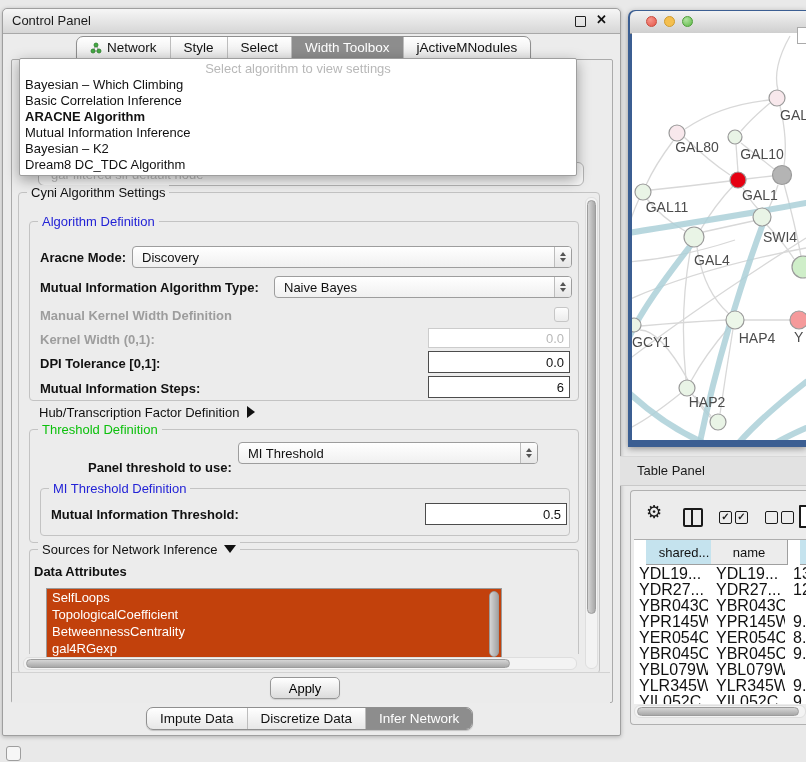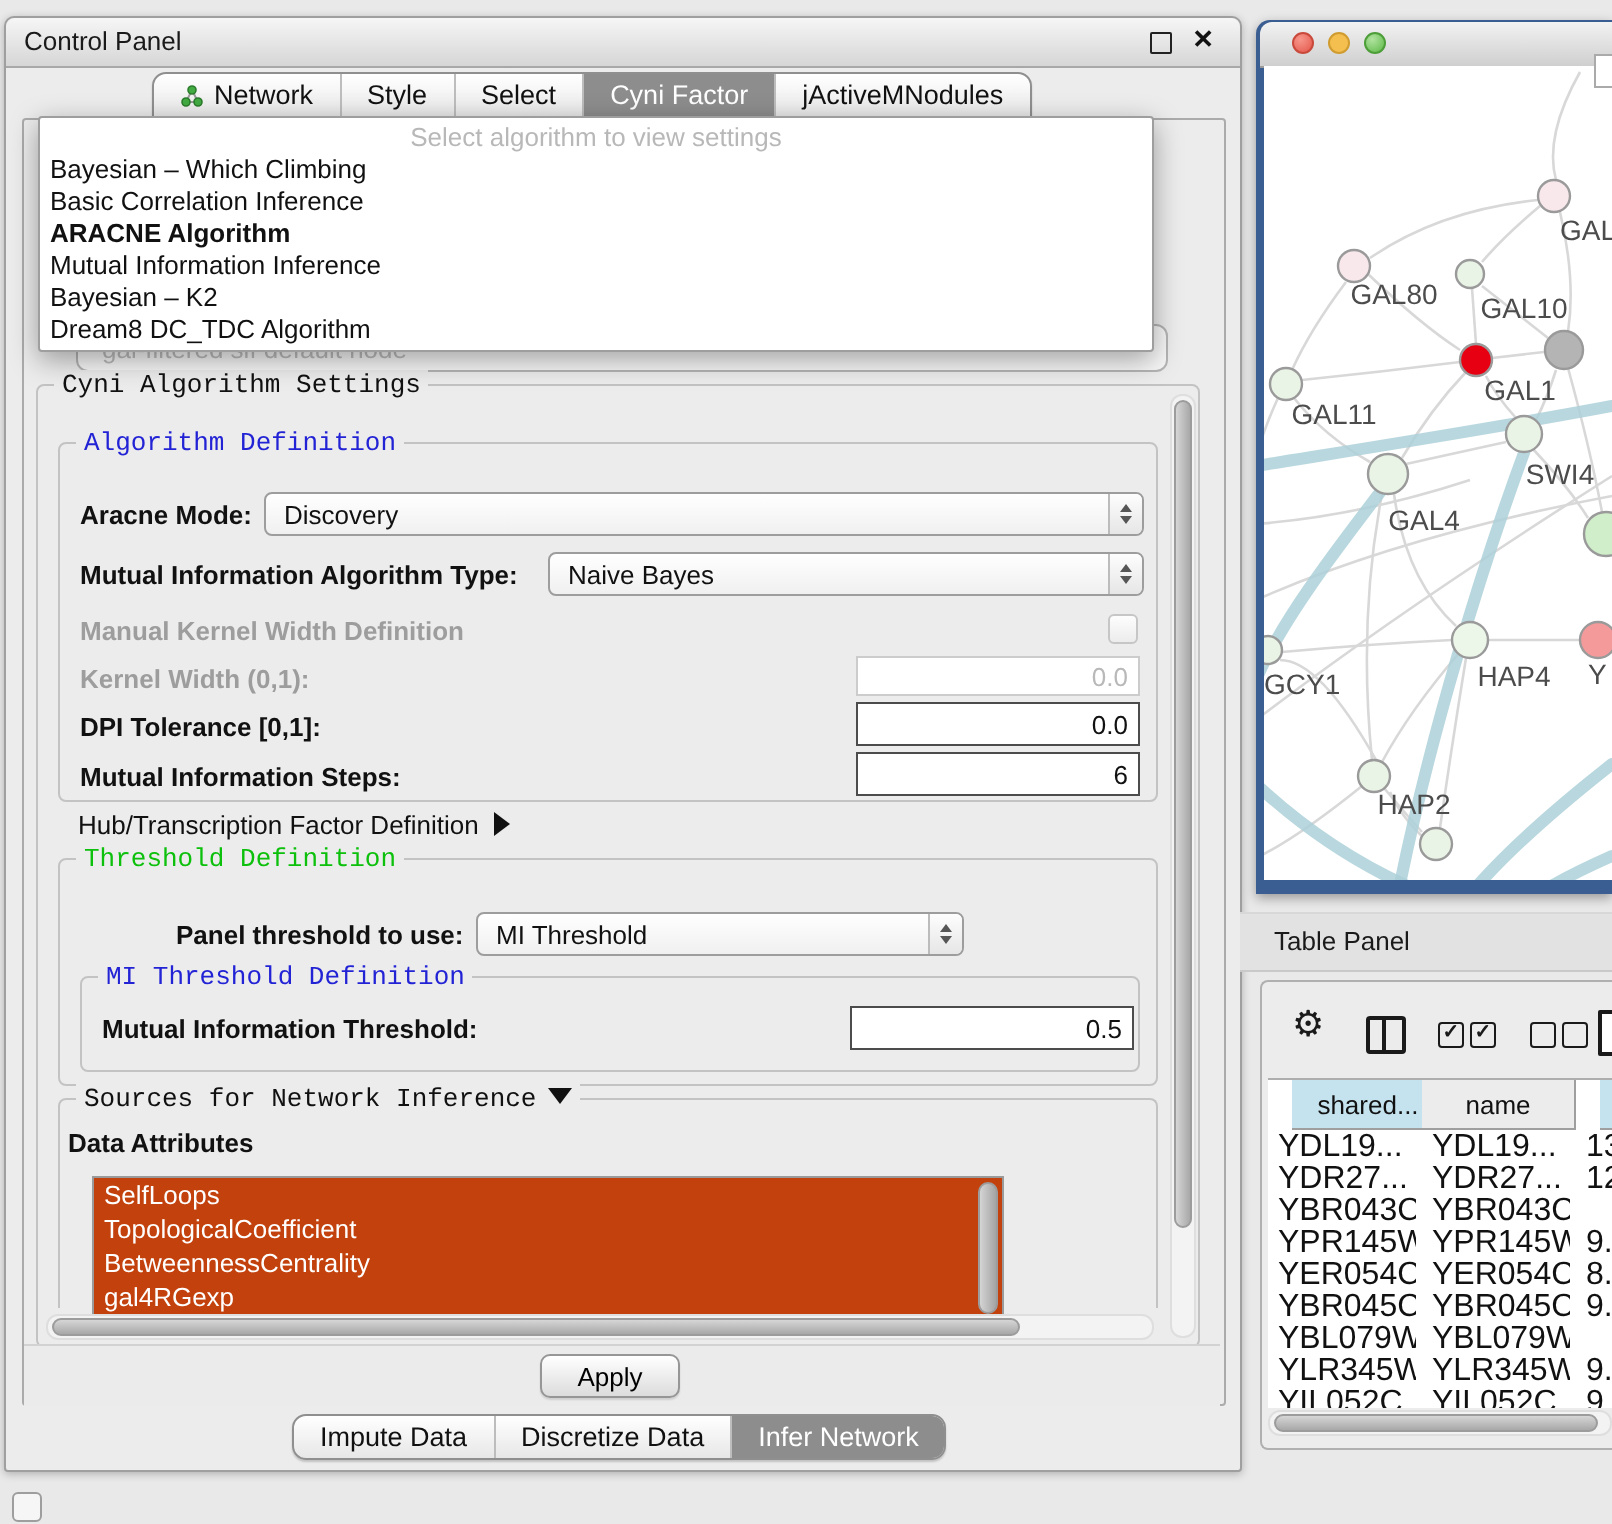--- a/index.html
+++ b/index.html
@@ -34,21 +34,21 @@
 
   #cp-content{position:absolute;left:8px;top:50px;width:600px;height:642px;background:#ececec;
               border:1px solid #ababab;border-radius:2px;}
 
   
   #bg-combo{position:absolute;left:26px;top:102px;width:546px;height:24px;border:1px solid #b5b5b5;
             border-radius:6px;background:#f7f7f7;font-size:13px;color:#bcbcbc;line-height:24px;padding-left:12px;
             box-sizing:border-box;white-space:nowrap;overflow:hidden;}
 
   .group{position:absolute;border:1px solid #c3c3c3;border-radius:4px;}
-  .gtitle{position:absolute;top:-8px;left:8px;background:#ececec;padding:0 4px;font-size:13px;white-space:nowrap;font-family:Liberation Mono, monospace;}
+  .gtitle{position:absolute;top:-8px;left:8px;background:#ececec;padding:0 4px;font-size:13px;white-space:nowrap;}
 
   .combo{position:absolute;display:flex;align-items:center;background:linear-gradient(#ffffff,#f0f0f0);
          border:1px solid #9d9d9d;border-radius:4px;font-size:13px;box-sizing:border-box;}
   .combo .val{flex:1;padding-left:9px;overflow:hidden;white-space:nowrap;}
   .combo .step{width:16px;align-self:stretch;border-left:1px solid #bcbcbc;display:flex;flex-direction:column;
                align-items:center;justify-content:center;gap:2px;background:linear-gradient(#fdfdfd,#e6e6e6);
                border-radius:0 3px 3px 0;}
   .tri-up{width:0;height:0;border-left:3.5px solid transparent;border-right:3.5px solid transparent;border-bottom:4.5px solid #555;}
   .tri-dn{width:0;height:0;border-left:3.5px solid transparent;border-right:3.5px solid transparent;border-top:4.5px solid #555;}
 
@@ -154,21 +154,21 @@
           </svg>
           <span>Network</span>
         </span>
         <span class="tab">
           <span>Style</span>
         </span>
         <span class="tab">
           <span>Select</span>
         </span>
         <span class="tab sel">
-          <span>Cyni Factor</span>
+          <span>Width Toolbox</span>
         </span>
         <span class="tab">
           <span>jActiveMNodules</span>
         </span>
       </div>
 
     <div id="cp-content">
 
       <div id="bg-combo">gal-filtered sif default node</div>
 
@@ -210,21 +210,21 @@
         </div>
 
         <span class="lbl" style="left:20px;top:212px;">
           <span>Hub/Transcription Factor Definition</span><span class="arrow-right"></span>
         </span>
 
         <div class="group" style="left:10px;top:236px;width:548px;height:112px;">
           <span class="gtitle green">Threshold Definition</span>
 
           <span class="lbl b" style="left:58px;top:30px;">Panel threshold to use:</span>
-          <div class="combo" style="left:208px;top:26px;width:244px;height:22px;">
+          <div class="combo" style="left:208px;top:12px;width:300px;height:22px;">
             <span class="val">MI Threshold</span>
             <span class="step">
                 <i class="tri-up"></i>
                 <i class="tri-dn"></i>
               </span>
           </div>
 
           <div class="group" style="left:10px;top:58px;width:528px;height:46px;">
             <span class="gtitle blue">MI Threshold Definition</span>
             <span class="lbl b" style="left:10px;top:18px;">Mutual Information Threshold:</span>

